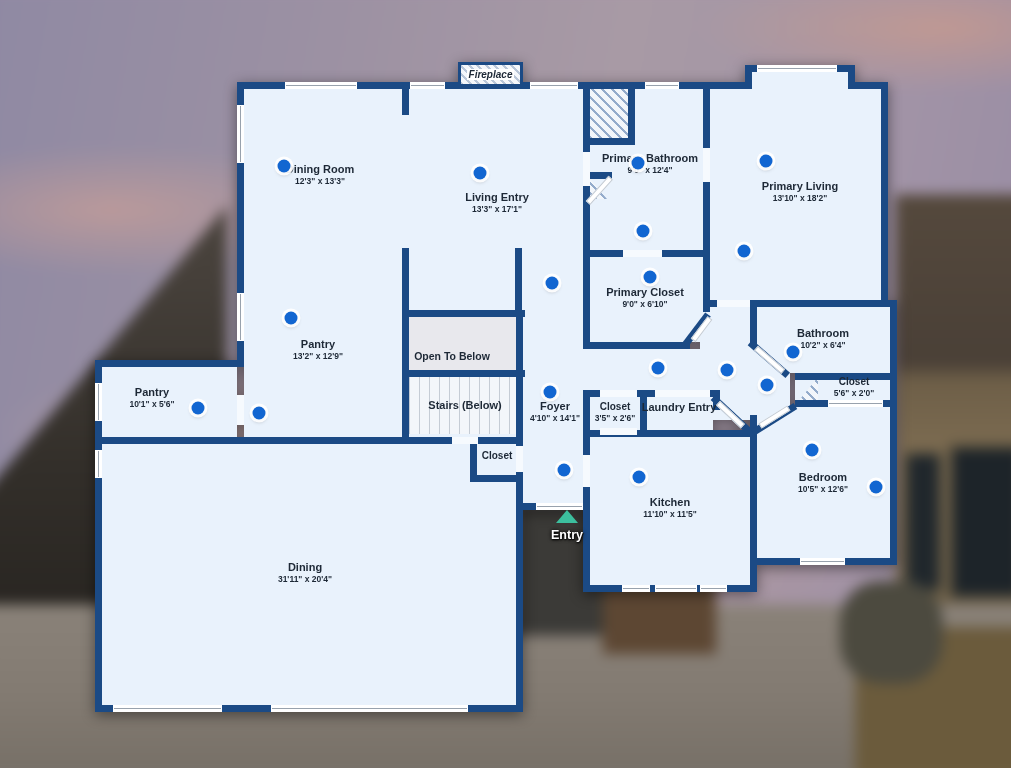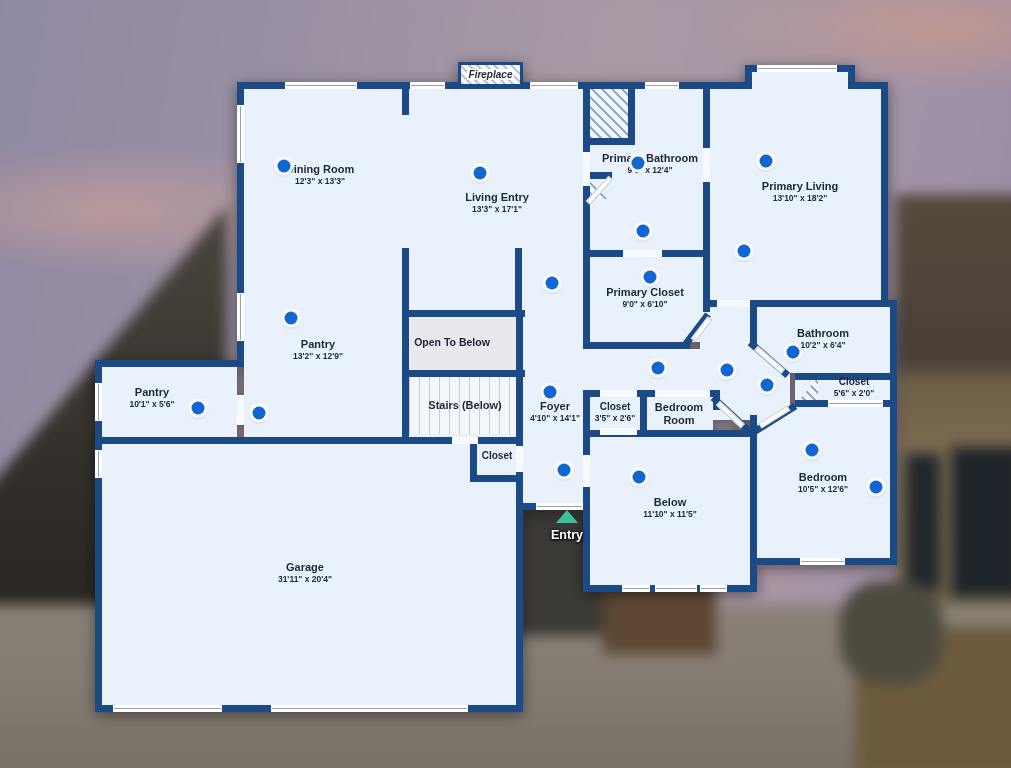--- a/index.html
+++ b/index.html
@@ -205,21 +205,21 @@
         <span class="dm">13'3" x 17'1"</span>
       </div>
       <div class="label" style="left: 318px; top: 338px;">
         <span class="nm">Pantry</span>
         <span class="dm">13'2" x 12'9"</span>
       </div>
       <div class="label" style="left: 152px; top: 386px;">
         <span class="nm">Pantry</span>
         <span class="dm">10'1" x 5'6"</span>
       </div>
-      <div class="label" style="left: 452px; top: 336px;">
+      <div class="label" style="left: 452px; top: 350px;">
         <span class="nm" style="font-size: 10.5px;">Open To Below</span>
       </div>
       <div class="label" style="left: 465px; top: 399px;">
         <span class="nm">Stairs (Below)</span>
       </div>
       <div class="label" style="left: 497px; top: 450px;">
         <span class="nm" style="font-size: 10px;">Closet</span>
       </div>
       <div class="label" style="left: 555px; top: 400px;">
         <span class="nm">Foyer</span>
@@ -243,32 +243,32 @@
       </div>
       <div class="label" style="left: 854px; top: 376px;">
         <span class="nm" style="font-size: 10px;">Closet</span>
         <span class="dm">5'6" x 2'0"</span>
       </div>
       <div class="label" style="left: 615px; top: 401px;">
         <span class="nm" style="font-size: 10px;">Closet</span>
         <span class="dm">3'5" x 2'6"</span>
       </div>
       <div class="label" style="left: 679px; top: 401px; width: 76px;">
-        <span class="nm">Bedroom Room</span>
+        <span class="nm">Laundry Entry</span>
       </div>
       <div class="label" style="left: 670px; top: 496px;">
-        <span class="nm">Below</span>
+        <span class="nm">Kitchen</span>
         <span class="dm">11'10" x 11'5"</span>
       </div>
       <div class="label" style="left: 823px; top: 471px;">
         <span class="nm">Bedroom</span>
         <span class="dm">10'5" x 12'6"</span>
       </div>
       <div class="label" style="left: 305px; top: 561px;">
-        <span class="nm">Garage</span>
+        <span class="nm">Dining</span>
         <span class="dm">31'11" x 20'4"</span>
       </div>
       <div class="dot" style="left: 284px; top: 166px;"></div>
       <div class="dot" style="left: 480px; top: 173px;"></div>
       <div class="dot" style="left: 552px; top: 283px;"></div>
       <div class="dot" style="left: 291px; top: 318px;"></div>
       <div class="dot" style="left: 198px; top: 408px;"></div>
       <div class="dot" style="left: 259px; top: 413px;"></div>
       <div class="dot" style="left: 638px; top: 163px;"></div>
       <div class="dot" style="left: 643px; top: 231px;"></div>

